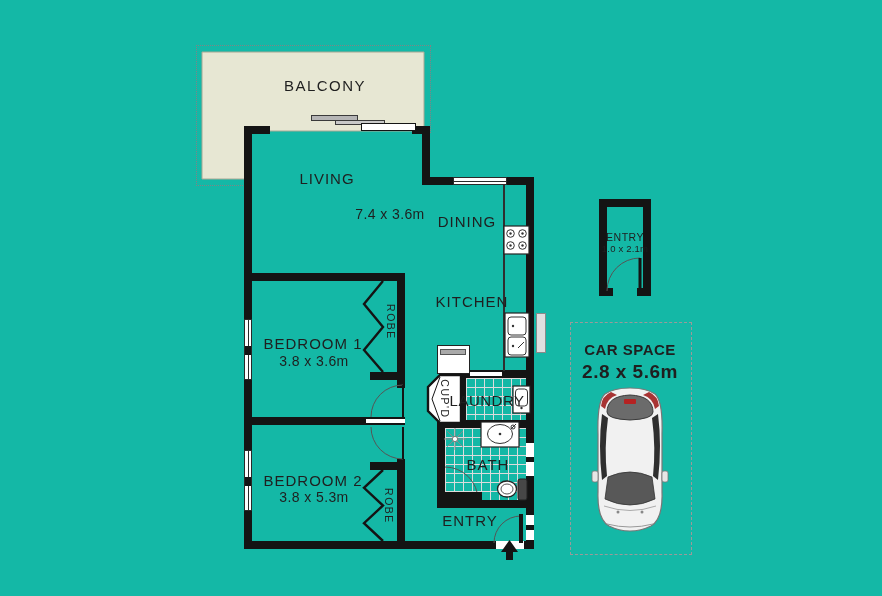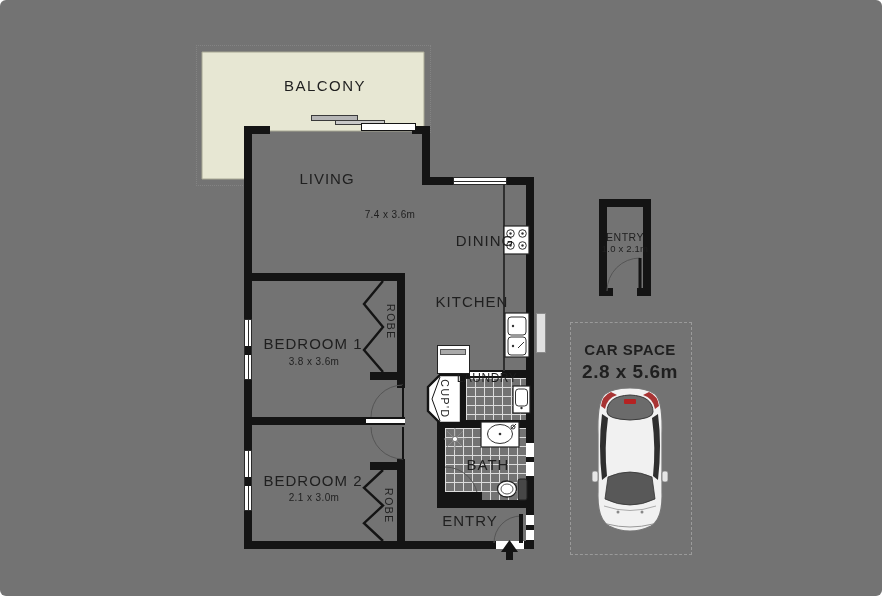--- a/index.html
+++ b/index.html
@@ -1,22 +1,22 @@
 <!DOCTYPE html>
 <html><head>
 <meta charset="utf-8">
 <style>
   html,body{margin:0;padding:0;background:#fff;}
-  .canvas{position:relative;width:882px;height:596px;background:#737373;overflow:hidden;
-          font-family:"Liberation Sans",sans-serif;border-radius:6px;}
+  .canvas{position:relative;width:882px;height:596px;background:#14b8a6;overflow:hidden;
+          font-family:"Liberation Sans",sans-serif;}
   .wall{position:absolute;background:#141414;}
   .abs{position:absolute;}
   .lbl{position:absolute;transform:translate(-50%,-50%);color:#1f1f1f;font-size:15px;
        letter-spacing:1px;white-space:nowrap;}
-  .dims{font-size:10px;letter-spacing:.4px;text-align:center;}
+  .dims{font-size:14px;letter-spacing:.4px;text-align:center;}
   .vlbl{position:absolute;transform:translate(-50%,-50%);writing-mode:vertical-rl;
         color:#1f1f1f;font-size:10.5px;letter-spacing:1.5px;white-space:nowrap;}
   .small{font-size:10.5px;letter-spacing:.5px;}
   .tiny{font-size:9.5px;letter-spacing:.2px;}
   .big{font-size:15px;font-weight:bold;letter-spacing:.5px;}
   .bigdims{font-size:19px;letter-spacing:.5px;font-weight:bold;}
   .tiles{position:absolute;
          background-image:linear-gradient(#dcdcdc 1px,transparent 1px),
                           linear-gradient(90deg,#dcdcdc 1px,transparent 1px);
          background-size:9px 9px;}
@@ -201,30 +201,30 @@
       <circle cx="618" cy="512" r="1.5" fill="#888"></circle>
         <circle cx="642" cy="512" r="1.5" fill="#888"></circle>
       <path d="M604,506 Q630,515 656,506" fill="none" stroke="#aaa" stroke-width="1"></path>
       <path d="M607,524 Q630,530 653,524" fill="none" stroke="#999" stroke-width="1"></path>
     </g>
   </svg>
 
   <div class="lbl" style="left:325px;top:85px;letter-spacing:1.5px;">BALCONY</div>
   <div class="lbl" style="left:327px;top:178px;">LIVING</div>
   <div class="lbl dims" style="left:390px;top:214px;">7.4 x 3.6m</div>
-  <div class="lbl" style="left:467px;top:240px;margin-left:18px;">DINING</div>
+  <div class="lbl" style="left:467px;top:221px;">DINING</div>
   <div class="lbl" style="left:472px;top:301px;">KITCHEN</div>
   <div class="lbl" style="left:313px;top:343px;">BEDROOM 1</div>
   <div class="lbl dims" style="left:314px;top:361px;">3.8 x 3.6m</div>
   <div class="lbl" style="left:313px;top:480px;">BEDROOM 2</div>
-  <div class="lbl dims" style="left:314px;top:497px;">2.1 x 3.0m</div>
+  <div class="lbl dims" style="left:314px;top:497px;">3.8 x 5.3m</div>
   <div class="vlbl" style="left:391px;top:322px;">ROBE</div>
   <div class="vlbl" style="left:389px;top:506px;">ROBE</div>
   <div class="vlbl" style="left:445px;top:399px;">CUP'D</div>
-  <div class="lbl" style="left:487px;top:378px;font-size:12px;letter-spacing:.5px;">LAUNDRY</div>
+  <div class="lbl" style="left:487px;top:400px;font-size:15px;letter-spacing:.5px;">LAUNDRY</div>
   <div class="lbl" style="left:488px;top:464px;">BATH</div>
   <div class="lbl" style="left:470px;top:520px;">ENTRY</div>
   <div class="lbl small" style="left:625px;top:237px;">ENTRY</div>
   <div class="lbl tiny" style="left:625px;top:248px;">1.0 x 2.1m</div>
   <div class="lbl big" style="left:630px;top:349px;">CAR SPACE</div>
   <div class="lbl bigdims" style="left:630px;top:372px;">2.8 x 5.6m</div>
 
 </div>
 
 </body></html>

